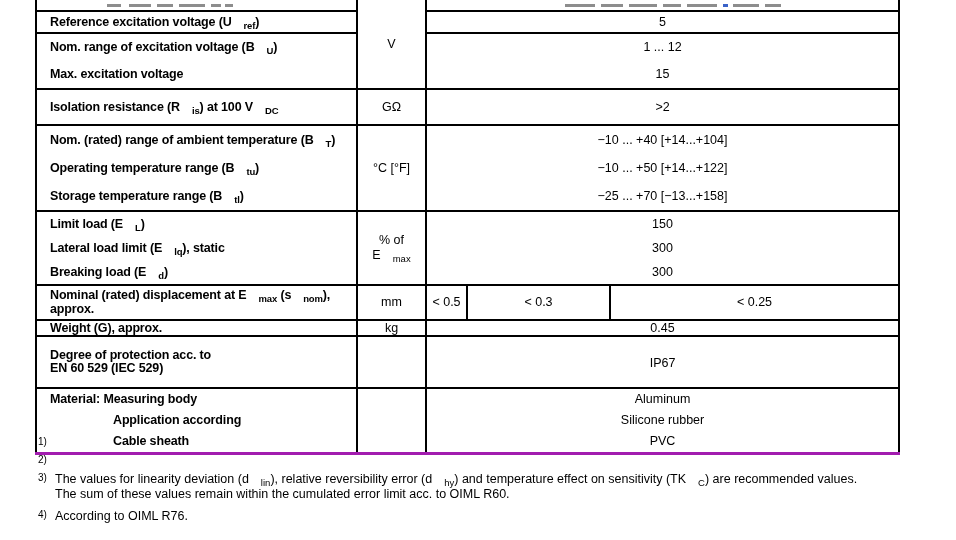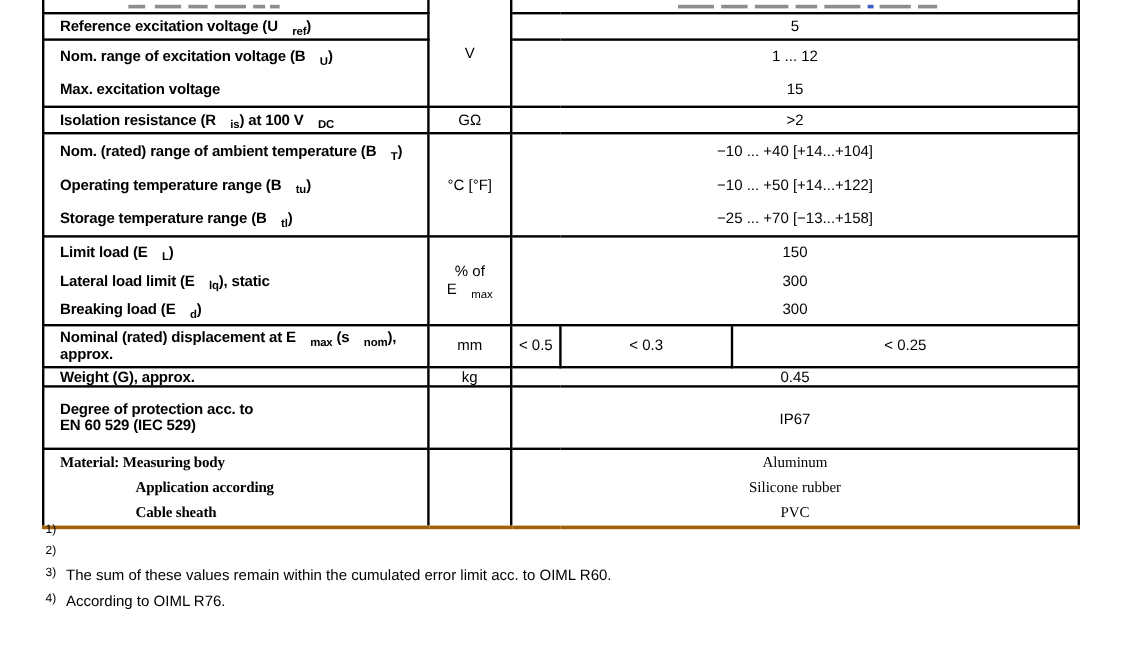--- a/index.html
+++ b/index.html
@@ -11,22 +11,22 @@
     position:absolute;left:35px;top:0;
     border-collapse:collapse;table-layout:fixed;width:863px;
     border-left:2px solid #000;border-right:2px solid #000;
     border-bottom:3px solid #000;border-top:0;
   }
   table.spec td{
     border:2px solid #000;padding:0;vertical-align:middle;
     font-size:12.5px;
   }
   tr.r0 td{border-top:0;}
-  tr.r9 td{border-bottom:3px solid #a16207;font-family:Liberation Serif, serif;}
-  tr.r0{height:11px;} tr.r1{height:22px;} tr.r2{height:55px;} tr.r3{height:22px;margin-top:39px;}
+  tr.r9 td{border-bottom:3px solid #a21caf;}
+  tr.r0{height:11px;} tr.r1{height:22px;} tr.r2{height:55px;} tr.r3{height:36px;margin-top:39px;}
   tr.r4{height:84px;} tr.r5{height:73px;} tr.r6{height:35px;} tr.r7{height:14px;margin-top:37px;}
   tr.r8{height:52px;} tr.r9{height:65px;}
 
   td.lbl{font-weight:bold;letter-spacing:-0.15px;}
   td.lbl .line{padding-left:13px;}
   td.lbl .indent{padding-left:76px;}
   td.unit,td.val{text-align:center;}
   td.val-top{vertical-align:top;}
   td.val-top .line{padding-top:4px;}
 
@@ -220,20 +220,21 @@
   <div class="footnotes">
     <div class="fn">
       <span class="fn-marker">1)</span>
     </div>
     <div class="fn">
       <span class="fn-marker">2)</span>
     </div>
     <div class="fn">
       <span class="fn-marker">3)</span>
       <div class="fn-text">
+        <div class="line">The values for linearity deviation (d<sub>lin</sub>), relative reversibility error (d<sub>hy</sub>) and temperature effect on sensitivity (TK<sub>C</sub>) are recommended values.</div>
         <div class="line">The sum of these values remain within the cumulated error limit acc. to OIML R60.</div>
       </div>
     </div>
     <div class="fn">
       <span class="fn-marker">4)</span>
       <div class="fn-text">
         <div class="line">According to OIML R76.</div>
       </div>
     </div>
   </div>

